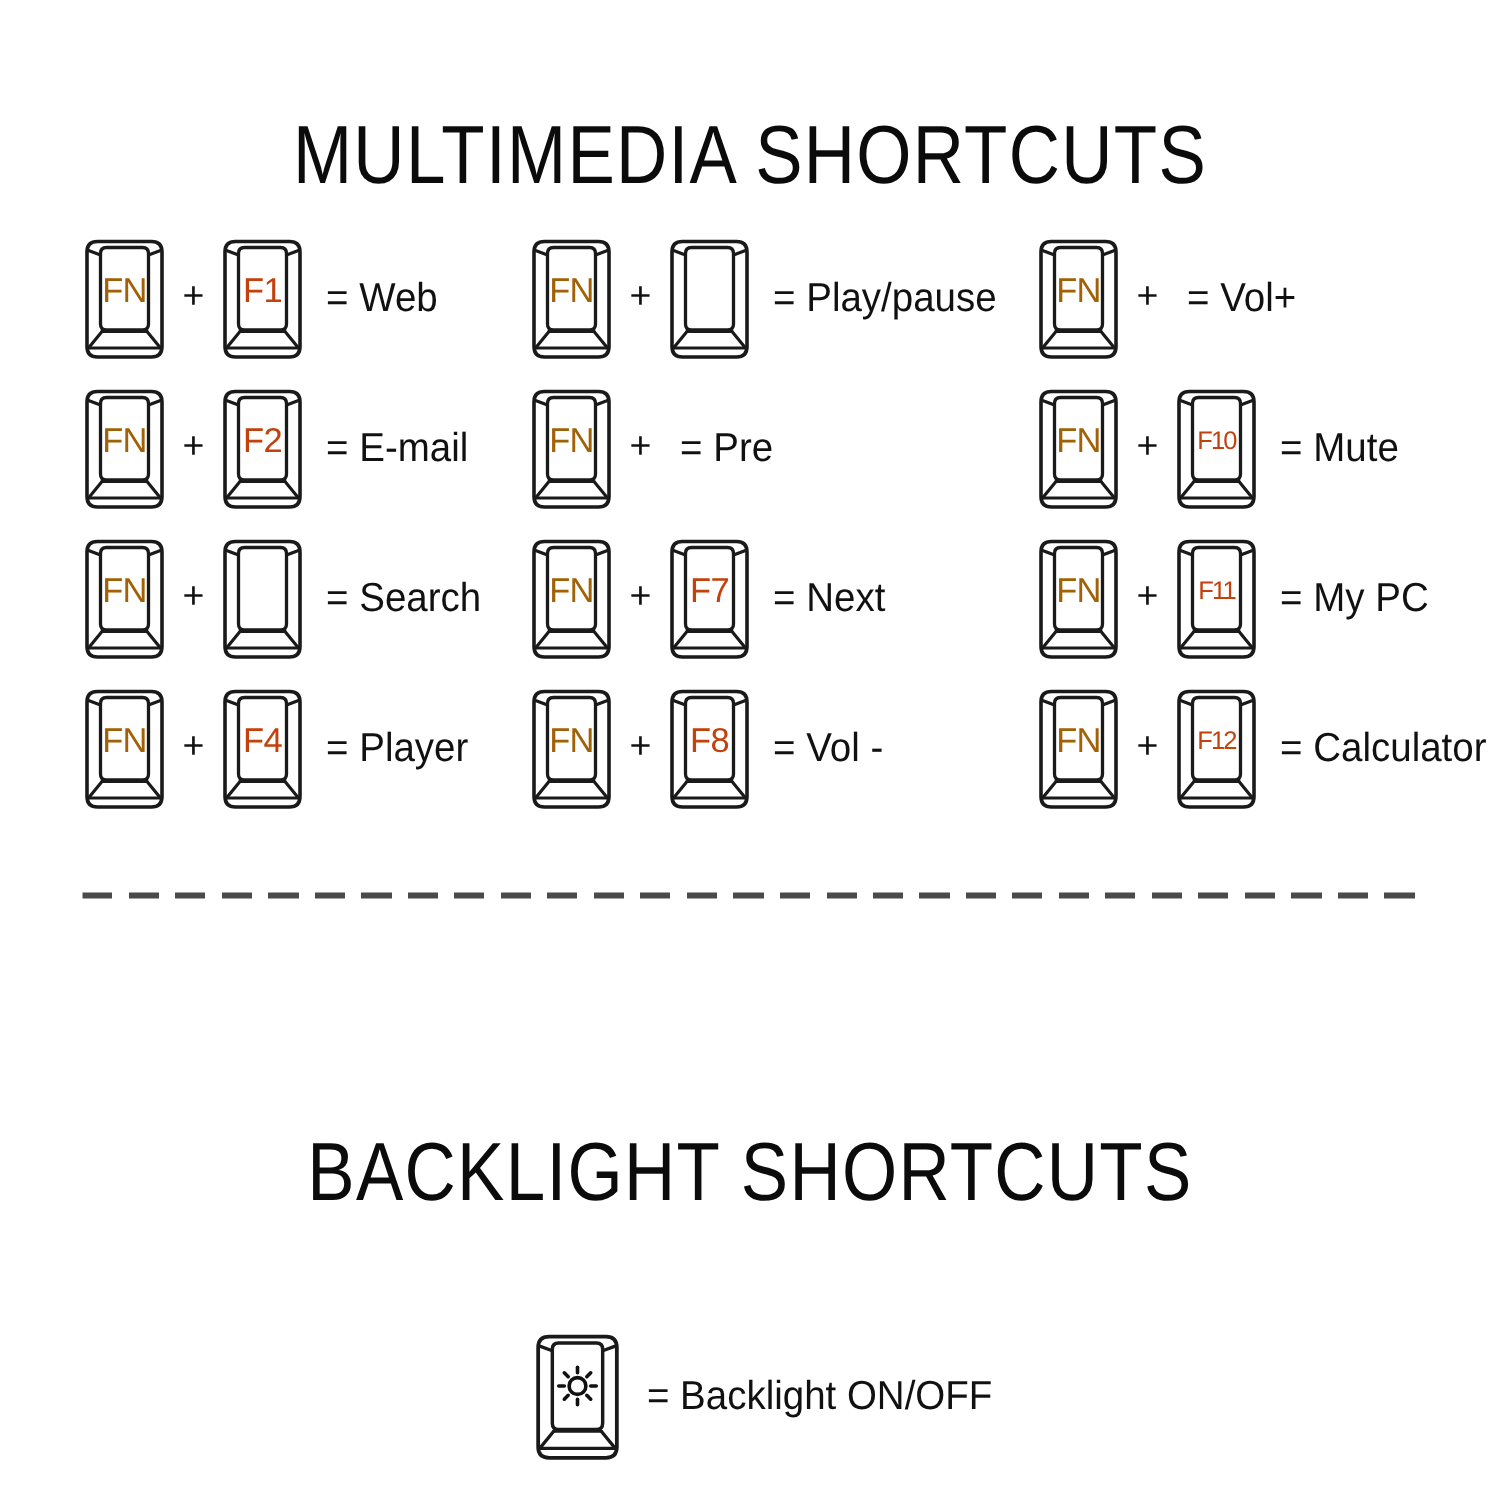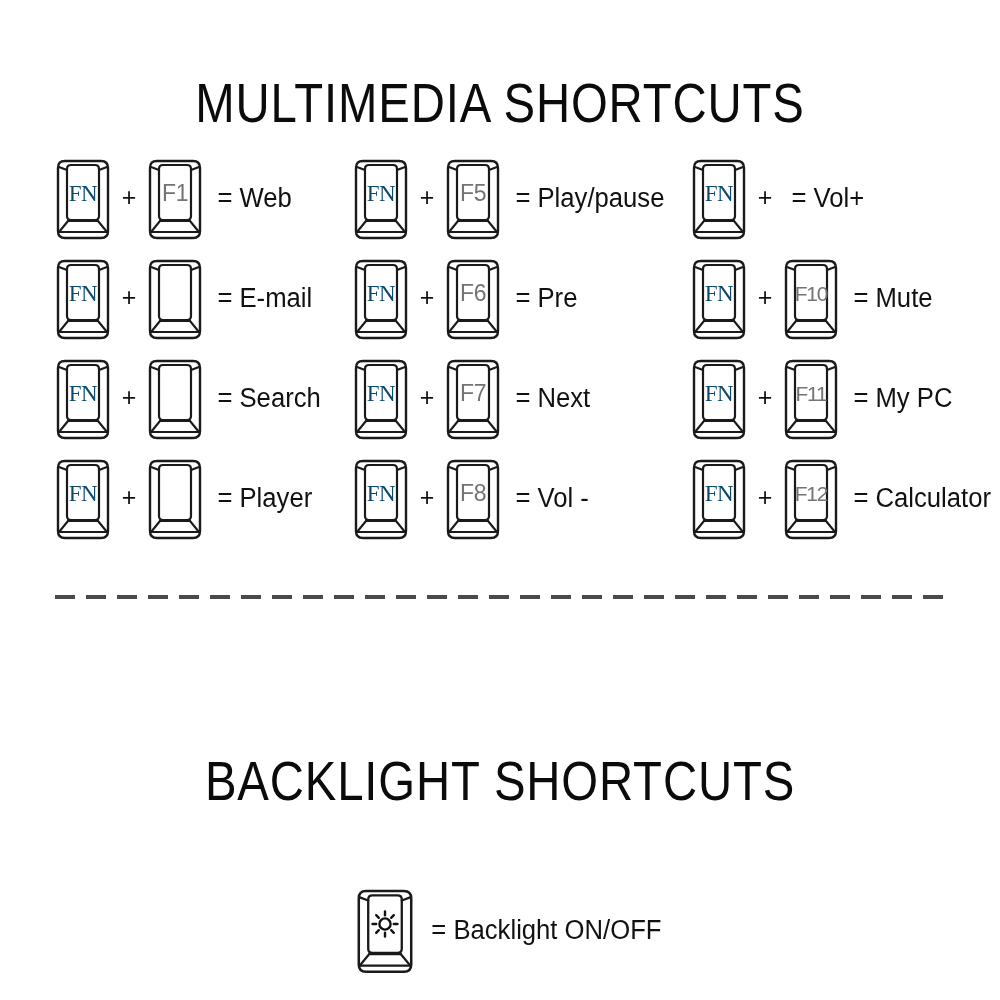--- a/index.html
+++ b/index.html
@@ -77,26 +77,26 @@
     left: 0;
     top: 0;
     width: 62px;
     height: 68px;
     display: flex;
     align-items: center;
     justify-content: center;
     font-family: "Liberation Sans Narrow", "Liberation Sans", sans-serif;
     font-size: 23px;
     line-height: 1;
-    color: #737373;
+    color: #c2410c;
     letter-spacing: -0.5px;
     pointer-events: none;
   }
-  .keycap.fn .cap-label { color: #0c4a6e; font-family: Liberation Serif, serif; }
-  .keycap .cap-label.wide { font-size: 21px; letter-spacing: -1.2px; }
+  .keycap.fn .cap-label { color: #a16207; }
+  .keycap .cap-label.wide { font-size: 17px; letter-spacing: -1.2px; }
 
   .plus {
     flex: 0 0 auto;
     width: 30px;
     text-align: center;
     font-size: 25px;
     font-family: "Liberation Sans", sans-serif;
     color: #111111;
     padding-bottom: 6px;
   }
@@ -210,20 +210,21 @@
           <svg width="62" height="82" viewBox="0 0 62 82">
             <use href="#keycap-shape"></use>
           </svg>
           <span class="cap-label">FN</span>
         </div>
         <span class="plus">+</span>
         <div class="keycap fkey">
           <svg width="62" height="82" viewBox="0 0 62 82">
             <use href="#keycap-shape"></use>
           </svg>
+          <span class="cap-label">F2</span>
         </div>
         <span class="action">= E-mail</span>
       </div>
       <div class="shortcut-row r2">
         <div class="keycap fn">
           <svg width="62" height="82" viewBox="0 0 62 82">
             <use href="#keycap-shape"></use>
           </svg>
           <span class="cap-label">FN</span>
         </div>
@@ -240,55 +241,49 @@
           <svg width="62" height="82" viewBox="0 0 62 82">
             <use href="#keycap-shape"></use>
           </svg>
           <span class="cap-label">FN</span>
         </div>
         <span class="plus">+</span>
         <div class="keycap fkey">
           <svg width="62" height="82" viewBox="0 0 62 82">
             <use href="#keycap-shape"></use>
           </svg>
+          <span class="cap-label">F4</span>
         </div>
         <span class="action">= Player</span>
       </div>
     </div>
   <div class="col" id="col-2">
       <div class="shortcut-row r0">
         <div class="keycap fn">
           <svg width="62" height="82" viewBox="0 0 62 82">
             <use href="#keycap-shape"></use>
           </svg>
           <span class="cap-label">FN</span>
         </div>
         <span class="plus">+</span>
         <div class="keycap fkey">
           <svg width="62" height="82" viewBox="0 0 62 82">
             <use href="#keycap-shape"></use>
           </svg>
-          <span class="cap-label">F5</span>
         </div>
         <span class="action">= Play/pause</span>
       </div>
       <div class="shortcut-row r1">
         <div class="keycap fn">
           <svg width="62" height="82" viewBox="0 0 62 82">
             <use href="#keycap-shape"></use>
           </svg>
           <span class="cap-label">FN</span>
         </div>
         <span class="plus">+</span>
-        <div class="keycap fkey">
-          <svg width="62" height="82" viewBox="0 0 62 82">
-            <use href="#keycap-shape"></use>
-          </svg>
-          <span class="cap-label">F6</span>
-        </div>
         <span class="action">= Pre</span>
       </div>
       <div class="shortcut-row r2">
         <div class="keycap fn">
           <svg width="62" height="82" viewBox="0 0 62 82">
             <use href="#keycap-shape"></use>
           </svg>
           <span class="cap-label">FN</span>
         </div>
         <span class="plus">+</span>

